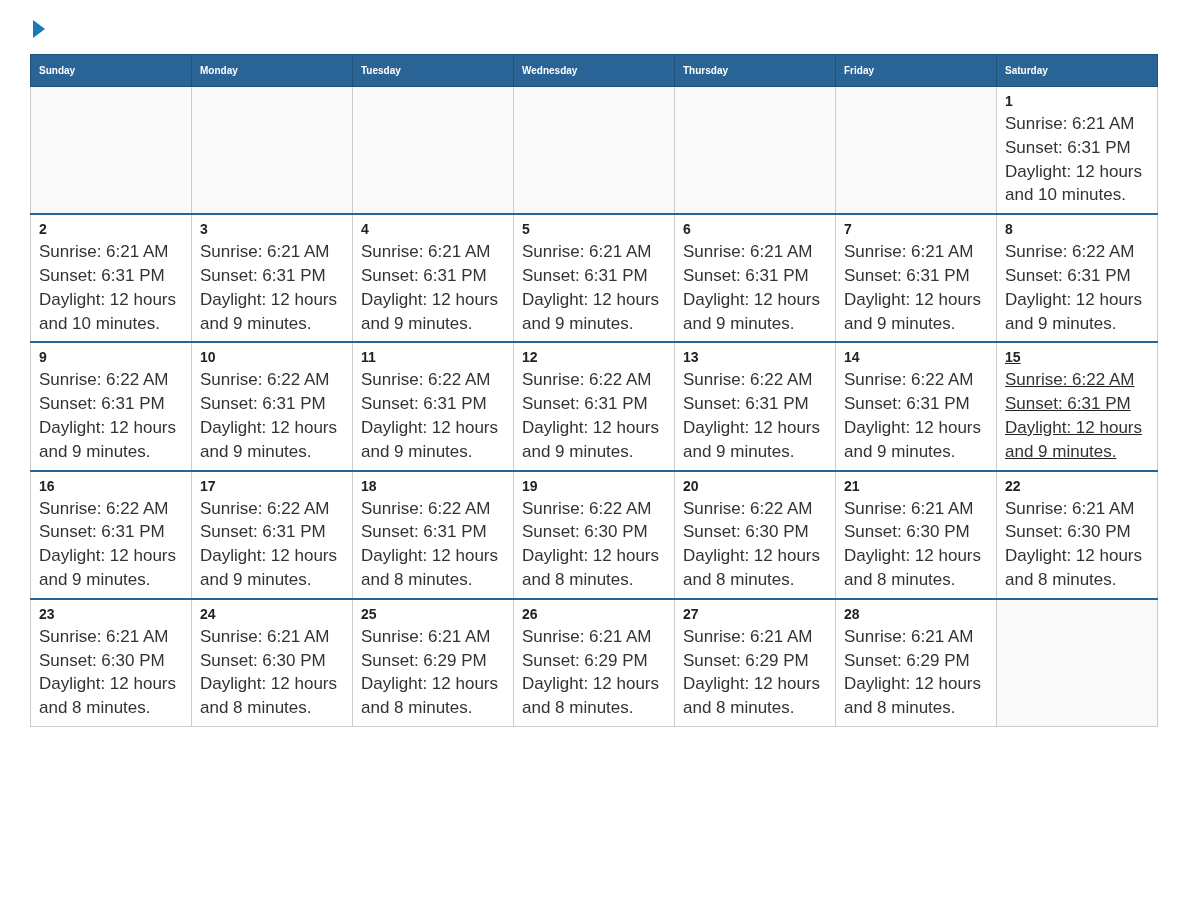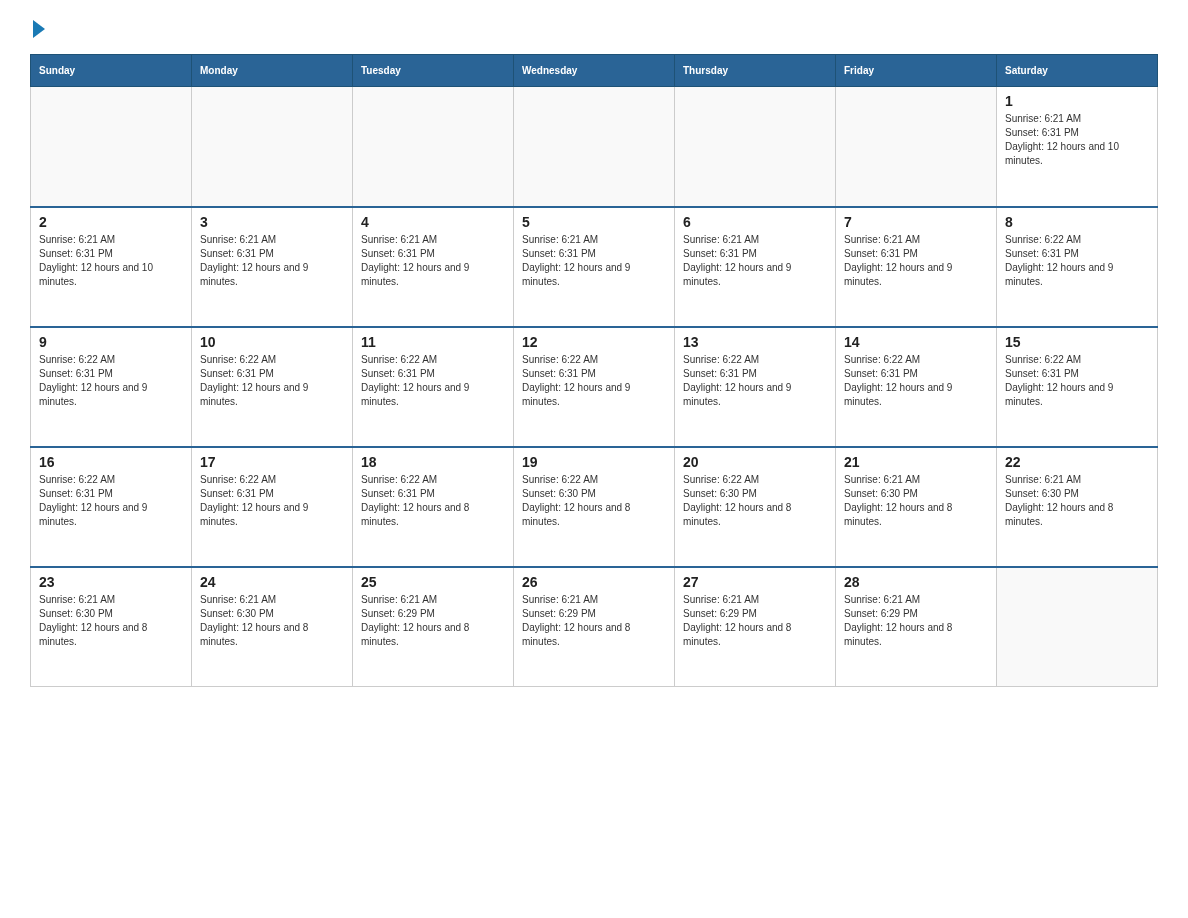--- a/index.html
+++ b/index.html
@@ -59,21 +59,21 @@
       height: 120px;
     }
     .day-number {
       font-size: 14px;
       font-weight: bold;
       color: #222;
       display: block;
       margin-bottom: 3px;
     }
     .day-info {
-      font-size: 10px;
+      font-size: 17px;
       color: #333;
       line-height: 1.4;
     }
     .empty-cell {
       background: #f9f9f9;
     }
     .row-divider {
       border-top: 2px solid #2a6496 !important;
     }
     
@@ -191,21 +191,21 @@
           <div class="day-info">Sunrise: 6:22 AM<br>Sunset: 6:31 PM<br>Daylight: 12 hours and 9 minutes.</div>
         </td>
         <td style="border-top: 2px solid rgb(42, 100, 150);">
           <span class="day-number">13</span>
           <div class="day-info">Sunrise: 6:22 AM<br>Sunset: 6:31 PM<br>Daylight: 12 hours and 9 minutes.</div>
         </td>
         <td style="border-top: 2px solid rgb(42, 100, 150);">
           <span class="day-number">14</span>
           <div class="day-info">Sunrise: 6:22 AM<br>Sunset: 6:31 PM<br>Daylight: 12 hours and 9 minutes.</div>
         </td>
-        <td style="border-top: 2px solid rgb(42, 100, 150);">
+        <td style="border-top: 2px solid rgb(42, 100, 150); text-decoration: underline;">
           <span class="day-number">15</span>
           <div class="day-info">Sunrise: 6:22 AM<br>Sunset: 6:31 PM<br>Daylight: 12 hours and 9 minutes.</div>
         </td>
       </tr>
       <tr>
         <td class="row-divider" style="border-top: 2px solid rgb(42, 100, 150);">
           <span class="day-number">16</span>
           <div class="day-info">Sunrise: 6:22 AM<br>Sunset: 6:31 PM<br>Daylight: 12 hours and 9 minutes.</div>
         </td>
         <td style="border-top: 2px solid rgb(42, 100, 150);">

